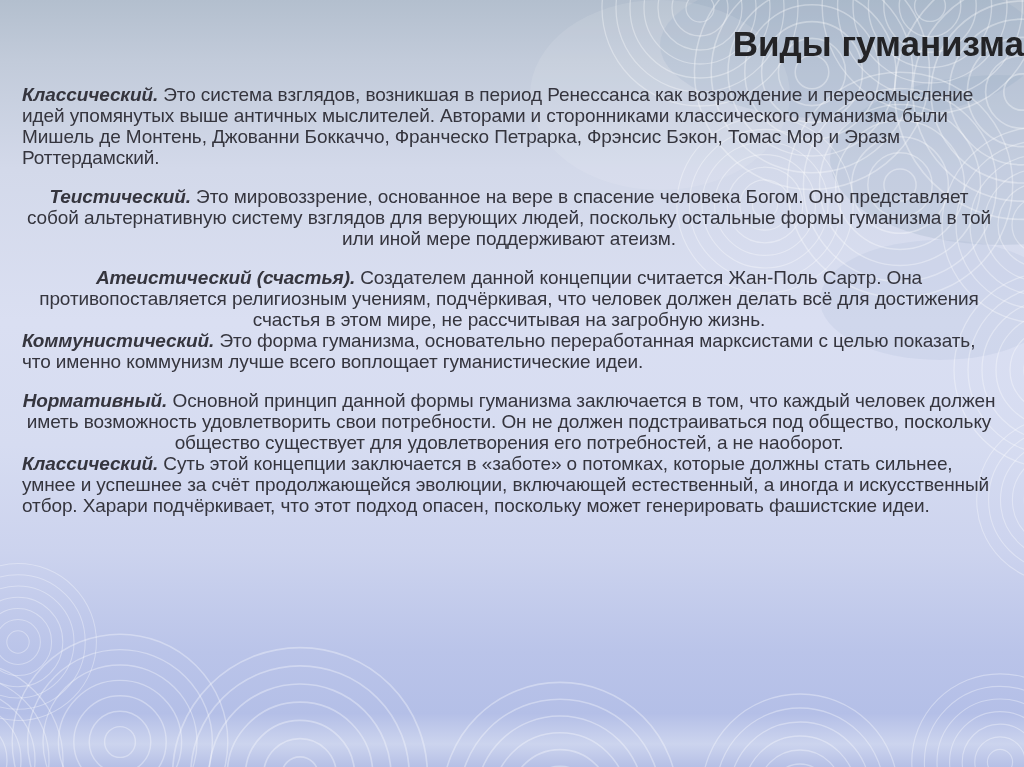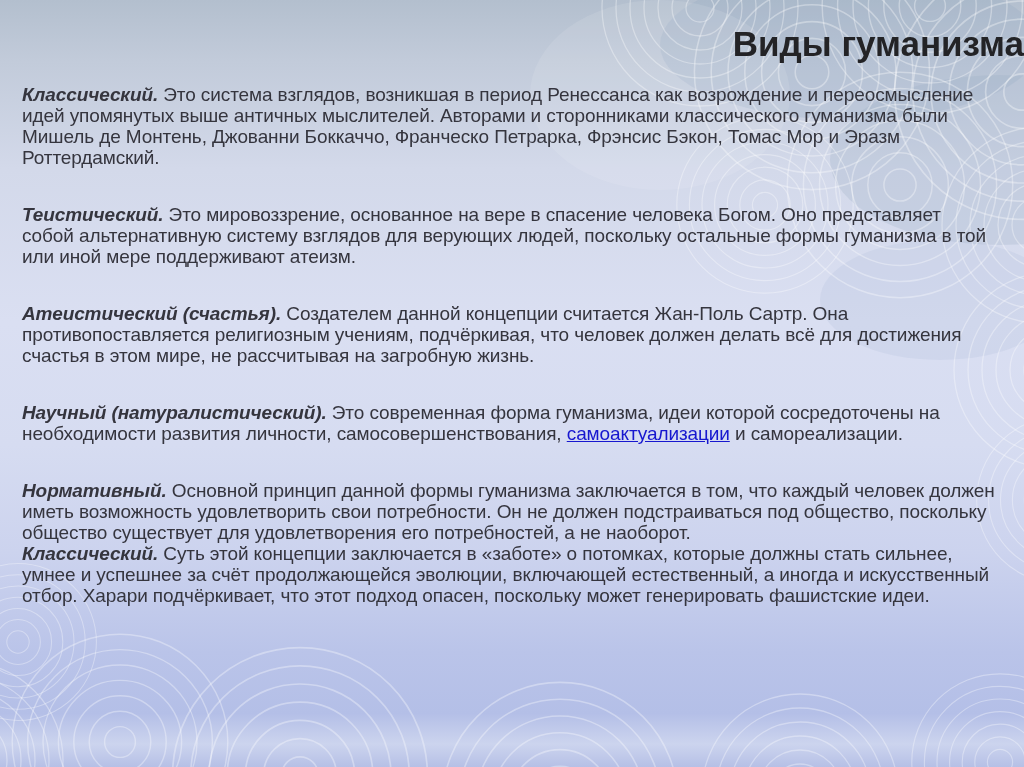--- a/index.html
+++ b/index.html
@@ -43,21 +43,21 @@
     top: 84px;
     left: 22px;
     right: 28px;
     z-index: 2;
     font-size: 19px;
     line-height: 21px;
     color: var(--text-color);
     letter-spacing: -0.1px;
   }
   p.para { margin: 0; }
-  p.para.gap { margin-top: 36px; }
+  p.para.gap { margin-top: 18px; text-align: center; }
   .lead { font-weight: bold; font-style: italic; }
   a.link { color: var(--link-color); text-decoration: underline; cursor: pointer; }
 </style>
 </head>
 <body>
 
 <div class="slide" style="--title-color: #232326; --text-color: #35353e; --link-color: #1717cf; --bg-top: #b3bfce; --bg-mid: #dadff2; --bg-bottom: #b4bfe7;">
 
   <svg class="waves" viewBox="0 0 1024 767" xmlns="http://www.w3.org/2000/svg">
     <defs>
@@ -100,18 +100,18 @@
       <use href="#wv" transform="translate(1000,762) scale(0.9)"></use>
     </g>
   </svg>
 
   <h1 class="title">Виды гуманизма</h1>
 
   <div class="body">
       <p class="para"><span class="lead">Классический.</span><span> Это система взглядов, возникшая в период Ренессанса как возрождение и переосмысление идей упомянутых выше античных мыслителей. Авторами и сторонниками классического гуманизма были Мишель де Монтень, Джованни Боккаччо, Франческо Петрарка, Фрэнсис Бэкон, Томас Мор и Эразм Роттердамский.</span></p>
       <p class="para gap"><span class="lead">Теистический.</span><span> Это мировоззрение, основанное на вере в спасение человека Богом. Оно представляет собой альтернативную систему взглядов для верующих людей, поскольку остальные формы гуманизма в той или иной мере поддерживают атеизм.</span></p>
       <p class="para gap"><span class="lead">Атеистический (счастья).</span><span> Создателем данной концепции считается Жан-Поль Сартр. Она противопоставляется религиозным учениям, подчёркивая, что человек должен делать всё для достижения счастья в этом мире, не рассчитывая на загробную жизнь.</span></p>
-      <p class="para gap"><span class="lead">Научный (натуралистический).</span><span> Это современная форма гуманизма, идеи которой сосредоточены на необходимости развития личности, самосовершенствования, </span><a class="link" href="#">самоактуализации</a><span> и самореализации.</span></p>
+      <p class="para"><span class="lead">Коммунистический.</span><span> Это форма гуманизма, основательно переработанная марксистами с целью показать, что именно коммунизм лучше всего воплощает гуманистические идеи.</span></p>
       <p class="para gap"><span class="lead">Нормативный.</span><span> Основной принцип данной формы гуманизма заключается в том, что каждый человек должен иметь возможность удовлетворить свои потребности. Он не должен подстраиваться под общество, поскольку общество существует для удовлетворения его потребностей, а не наоборот.</span></p>
       <p class="para"><span class="lead">Классический.</span><span> Суть этой концепции заключается в «заботе» о потомках, которые должны стать сильнее, умнее и успешнее за счёт продолжающейся эволюции, включающей естественный, а иногда и искусственный отбор. Харари подчёркивает, что этот подход опасен, поскольку может генерировать фашистские идеи.</span></p>
     </div>
 
 </div>
 
 </body></html>

